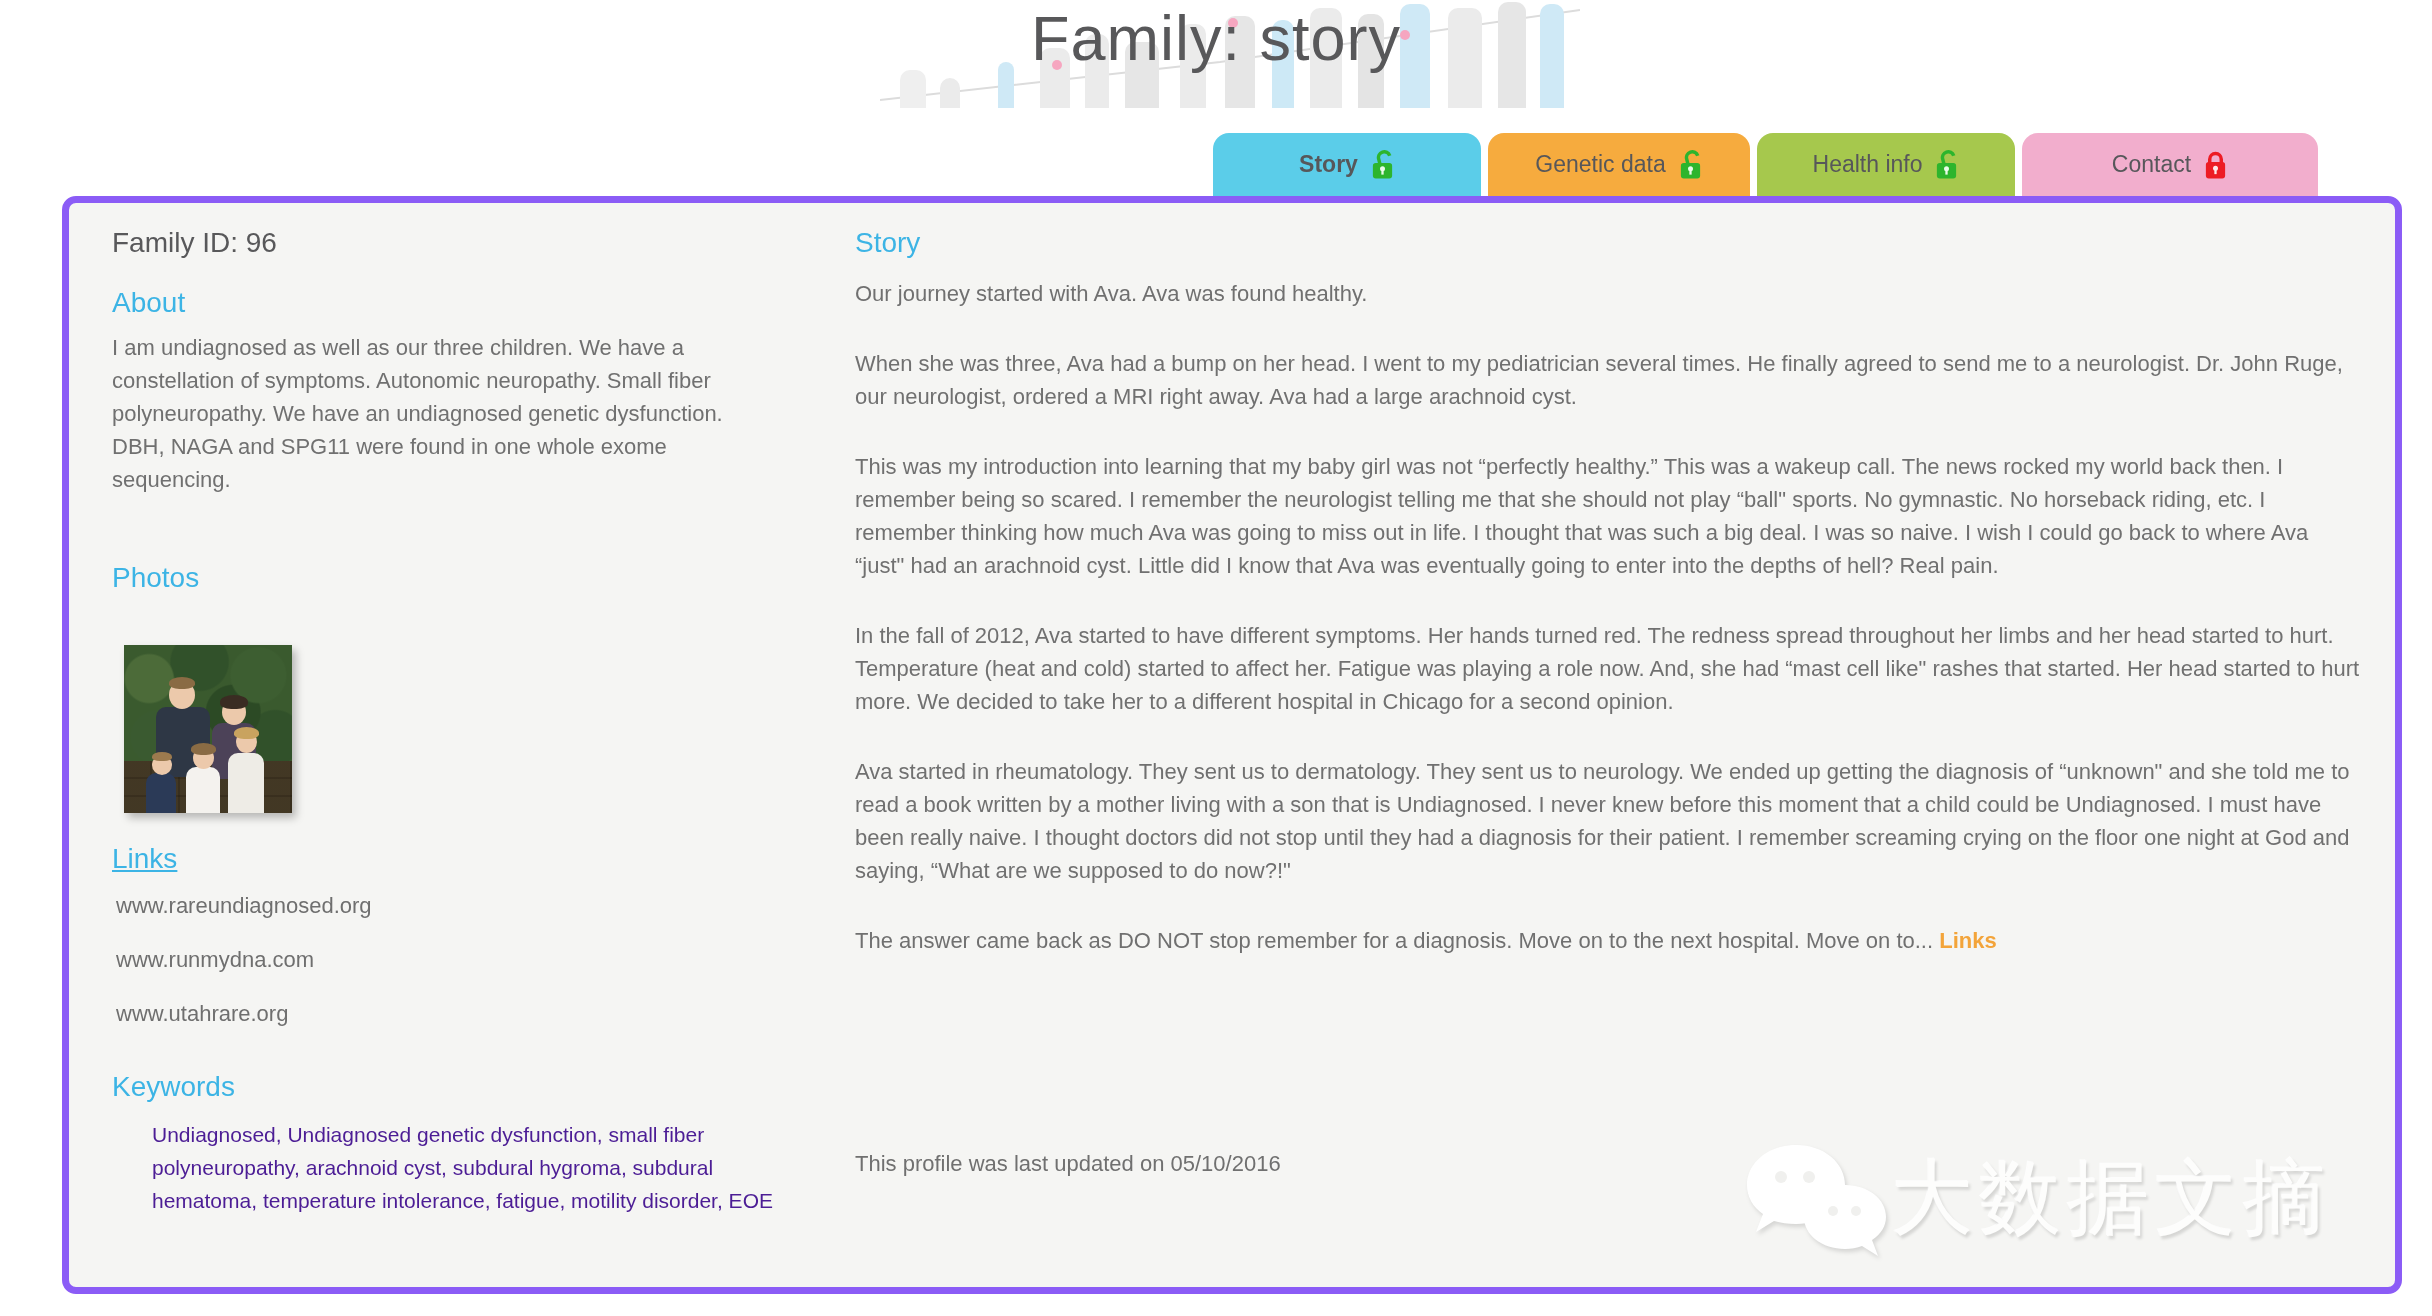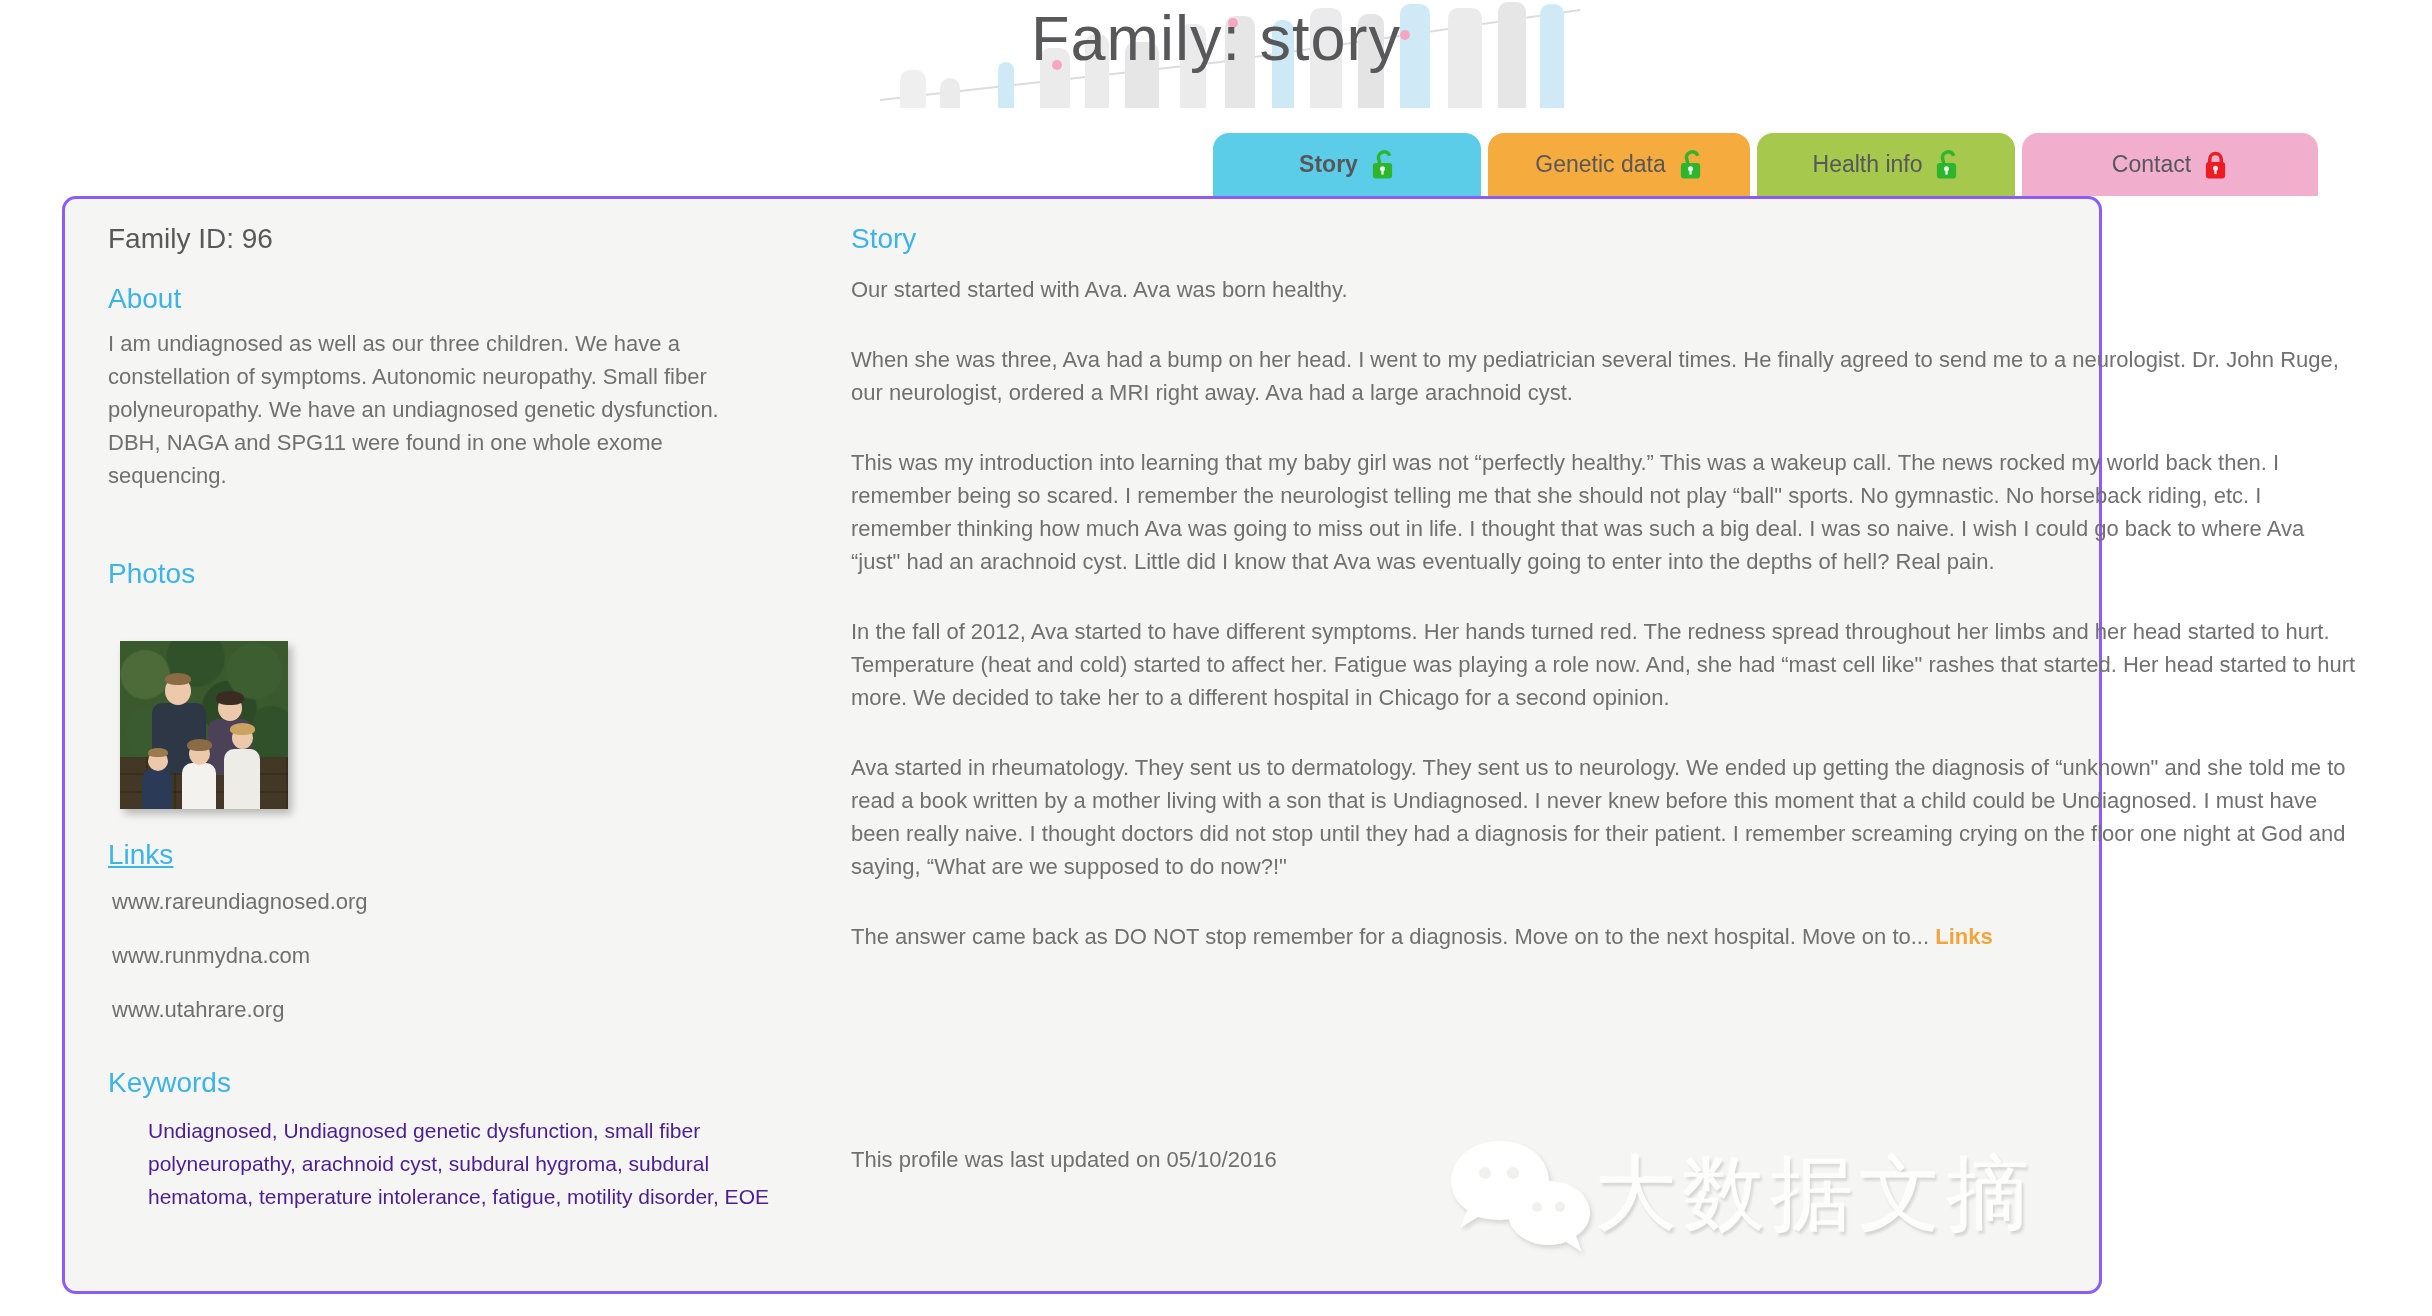--- a/index.html
+++ b/index.html
@@ -34,22 +34,22 @@
     cursor:pointer;
   }
   .tab-story   { width:268px; background:#5bcde9; font-weight:bold; }
   .tab-health  { width:258px; background:#a6c84d; }
   .tab-genetic { width:262px; background:#f6ab3e; }
   .tab-contact { width:296px; background:#f2aecd; }
   .lock { width:25px; height:30px; }
 
   
   .panel {
-    position:absolute; left:62px; top:196px; width:2040px; height:1098px;
-    background:#f5f5f3; border:3px solid #8b5cf6; border-radius:14px; z-index:1;
+    position:absolute; left:62px; top:196px; width:2340px; height:1098px;
+    background:#f5f5f3; border:7px solid #8b5cf6; border-radius:14px; z-index:1;
   }
 
   
   .family-id { position:absolute; left:43px; top:24px; font-size:28px; color:#58585a; }
   h2.sect { font-size:28px; color:#3cb4e5; font-weight:normal; position:absolute; left:43px; }
   .h-about    { top:84px; }
   .h-photos   { top:359px; }
   .h-links    { top:640px;text-decoration:underline; }
   .h-keywords { top:868px; }
   .about-text {
@@ -222,21 +222,21 @@
     <div class="link-item">www.rareundiagnosed.org</div>
     <div class="link-item">www.runmydna.com</div>
     <div class="link-item">www.utahrare.org</div>
   </div>
 
   <h2 class="sect h-keywords">Keywords</h2>
   <div class="keywords-text"> Undiagnosed, Undiagnosed genetic dysfunction, small fiber polyneuropathy, arachnoid cyst, subdural hygroma, subdural hematoma, temperature intolerance, fatigue, motility disorder, EOE</div>
 
   <div class="story-col">
     <h2>Story</h2>
-    <p>Our started started with Ava. Ava was born healthy.</p>
+    <p>Our journey started with Ava. Ava was found healthy.</p>
     <p>When she was three, Ava had a bump on her head. I went to my pediatrician several times. He finally agreed to send me to a neurologist. Dr. John Ruge, our neurologist, ordered a MRI right away. Ava had a large arachnoid cyst.</p>
     <p>This was my introduction into learning that my baby girl was not “perfectly healthy.” This was a wakeup call. The news rocked my world back then. I remember being so scared. I remember the neurologist telling me that she should not play “ball" sports. No gymnastic. No horseback riding, etc. I remember thinking how much Ava was going to miss out in life. I thought that was such a big deal. I was so naive. I wish I could go back to where Ava “just" had an arachnoid cyst. Little did I know that Ava was eventually going to enter into the depths of hell? Real pain.</p>
     <p>In the fall of 2012, Ava started to have different symptoms. Her hands turned red. The redness spread throughout her limbs and her head started to hurt. Temperature (heat and cold) started to affect her. Fatigue was playing a role now. And, she had “mast cell like" rashes that started. Her head started to hurt more. We decided to take her to a different hospital in Chicago for a second opinion.</p>
     <p>Ava started in rheumatology. They sent us to dermatology. They sent us to neurology. We ended up getting the diagnosis of “unknown" and she told me to read a book written by a mother living with a son that is Undiagnosed. I never knew before this moment that a child could be Undiagnosed. I must have been really naive. I thought doctors did not stop until they had a diagnosis for their patient. I remember screaming crying on the floor one night at God and saying, “What are we supposed to do now?!"</p>
     <p><span>The answer came back as DO NOT stop remember for a diagnosis. Move on to the next hospital. Move on to...</span> <span class="more-link">Links</span></p>
   </div>
 
   <div class="updated">This profile was last updated on 05/10/2016</div>
 
   <div class="watermark">

